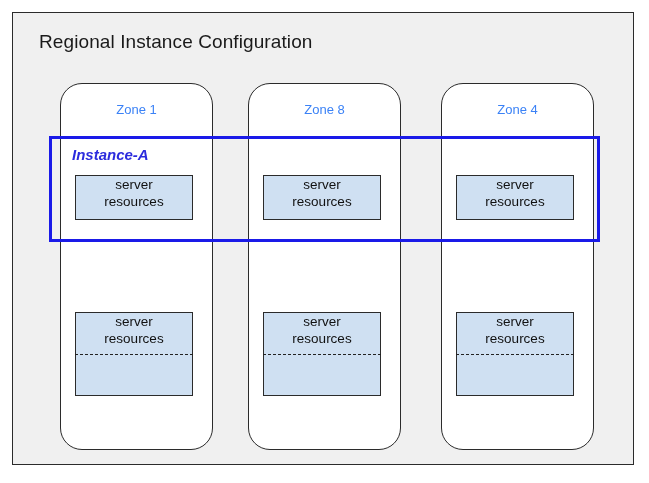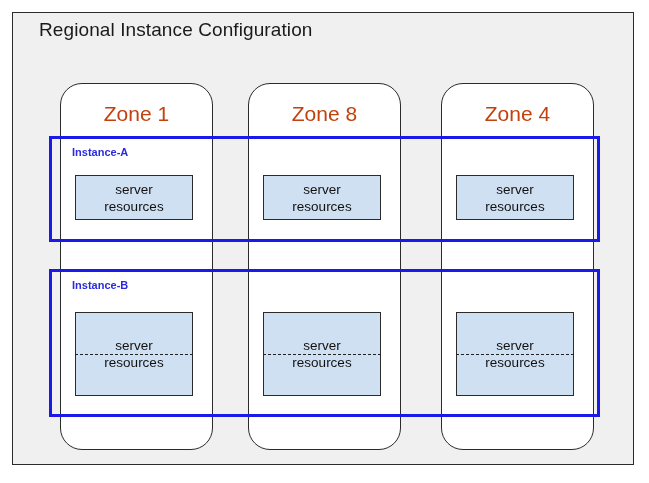--- a/index.html
+++ b/index.html
@@ -30,21 +30,21 @@
     width: 622px;
     height: 453px;
     background: #f0f0f0;
     border: 1.4px solid #2b2b2b;
     box-sizing: border-box;
   }
 
   .region-title {
     position: absolute;
     left: 26px;
-    top: 6px;
+    top: 18px;
     font-size: 19px;
     color: #1a1a1a;
     letter-spacing: 0.1px;
     white-space: nowrap;
   }
 
   
   .zone-col {
     position: absolute;
     top: 70px;
@@ -58,54 +58,54 @@
   .zone-col.z1 { left: 47px; }
   .zone-col.z2 { left: 235px; }
   .zone-col.z3 { left: 428px; }
 
   .zone-label {
     position: absolute;
     top: 18px;
     left: 0;
     width: 100%;
     text-align: center;
-    font-size: 21px;
-    color: #c2410c;
+    font-size: 13px;
+    color: #3b82f6;
   }
 
   
   .instance-band {
     position: absolute;
     left: 36px;
     width: 551px;
     border: 3px solid #1a1ae8;
     box-sizing: border-box;
     background: transparent;
   }
   .instance-band.band-a { top: 123px; height: 106px; }
   .instance-band.band-b { top: 256px; height: 148px; }
 
   .instance-label {
     position: absolute;
     left: 20px;
     top: 7px;
-    font-size: 11px;
+    font-size: 15px;
     font-weight: bold;
     color: #2b2bdd;
     white-space: nowrap;
+    font-style: italic;
   }
 
   
   .res-box {
     position: absolute;
     background: #cfe0f2;
     border: 1.3px solid #2b2b2b;
     box-sizing: border-box;
     display: flex;
-    align-items: center;
     justify-content: center;
   }
   .res-box .res-text {
     position: relative;
     z-index: 2;
     text-align: center;
     font-size: 13.5px;
     line-height: 17px;
     color: #111111;
     white-space: pre-line;
@@ -188,18 +188,15 @@
     <div class="res-box b c3">
       <div class="dashed-split"></div>
       <div class="res-text">server
 resources</div>
     </div>
 
     <div class="instance-band band-a">
       <div class="instance-label">Instance-A</div>
     </div>
 
-    <div class="instance-band band-b">
-      <div class="instance-label">Instance-B</div>
-    </div>
 
   </div>
 </div>
 
 </body></html>

